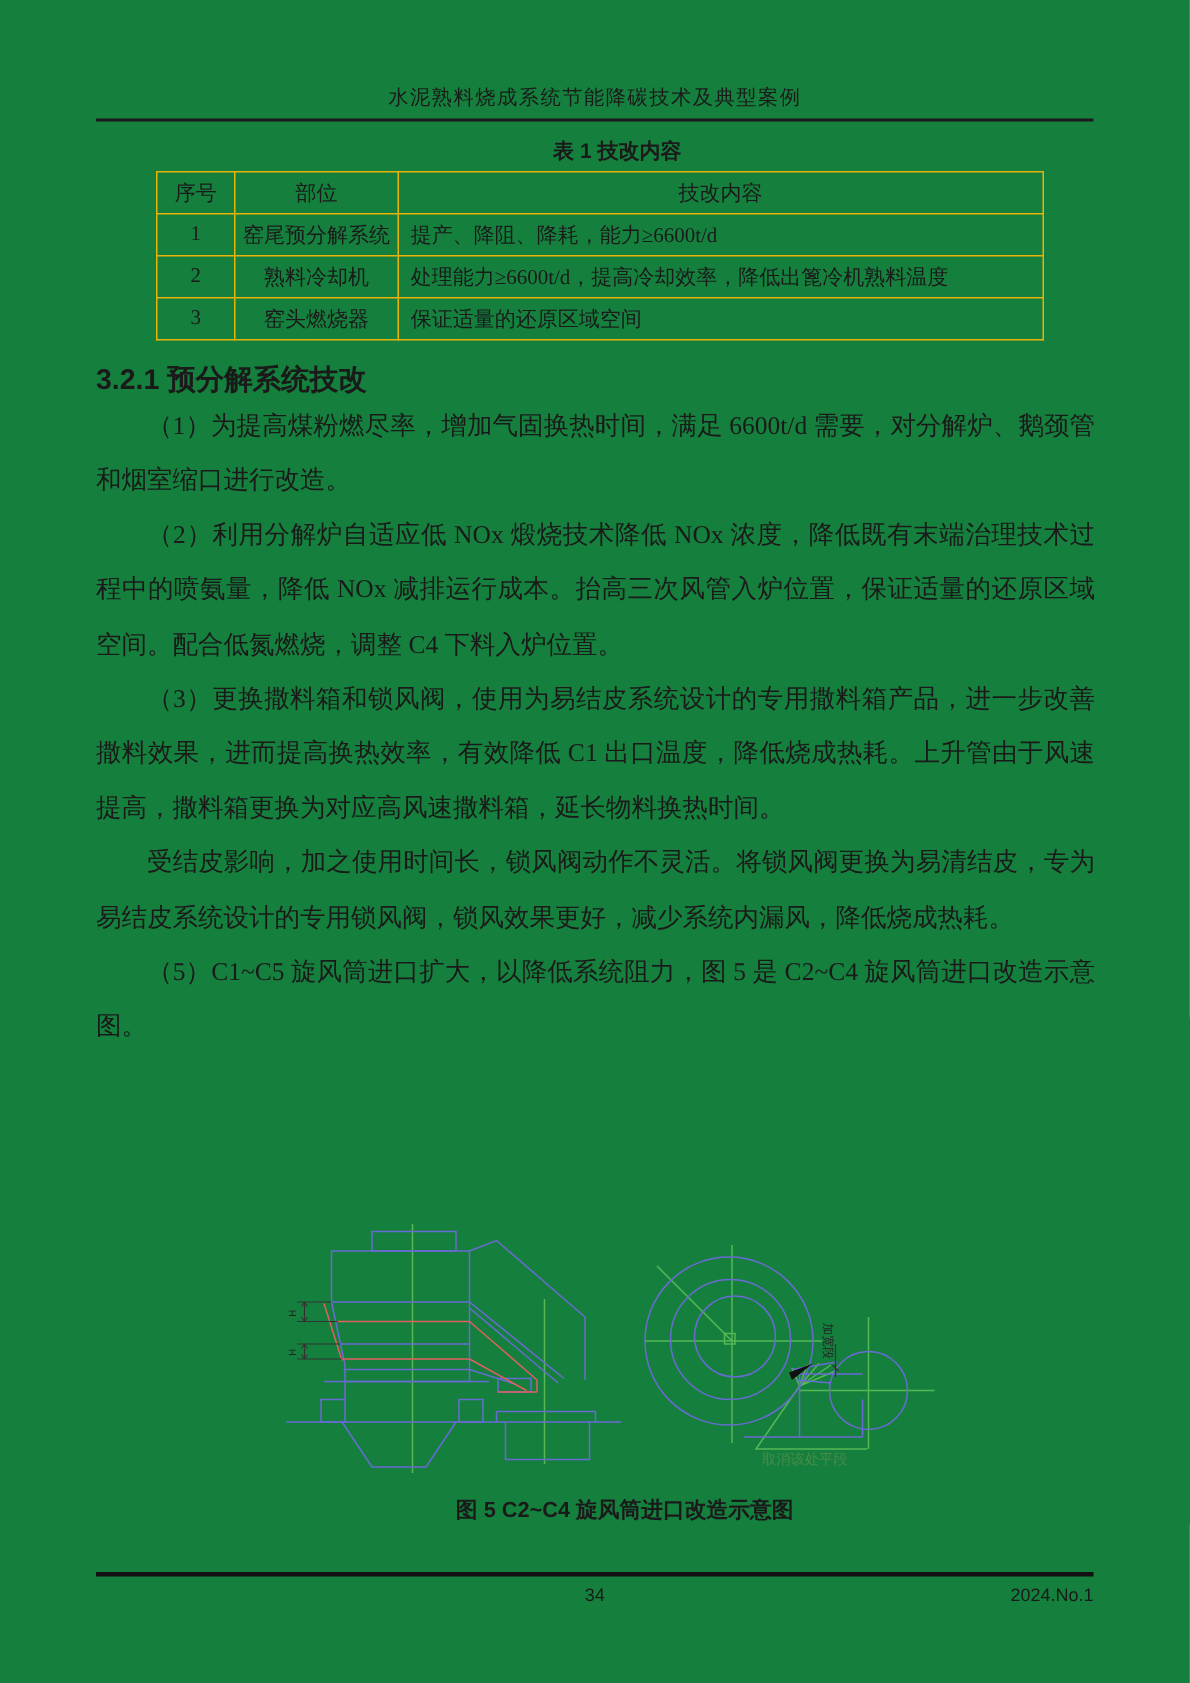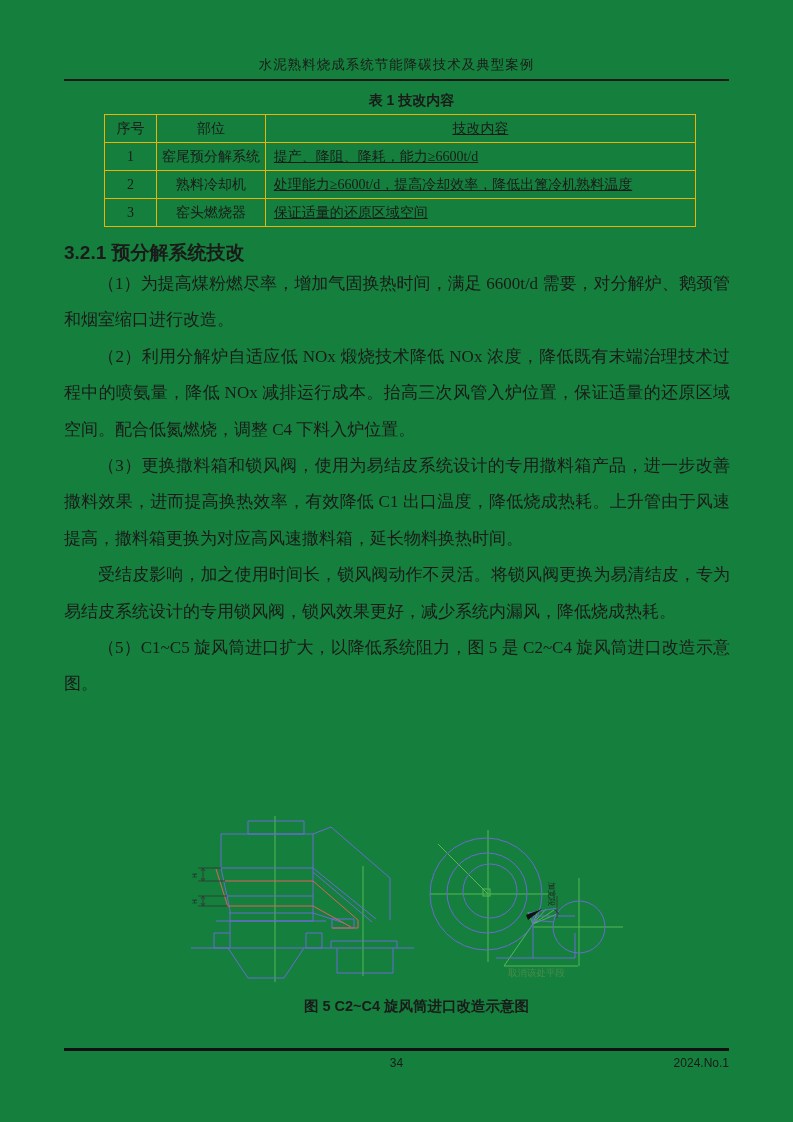--- a/index.html
+++ b/index.html
@@ -13,21 +13,21 @@
     font-size:13.5px;letter-spacing:1px;}
   .header-rule{position:absolute;top:79px;left:64px;width:665px;height:1.5px;background:#1a1a1a;}
   
   .table-caption{position:absolute;top:92px;left:15px;width:100%;text-align:center;
     font-family:"Liberation Sans","DejaVu Sans",sans-serif;font-weight:700;font-size:14px;}
   table.mod{position:absolute;top:114px;left:104px;width:592px;border-collapse:collapse;
     border:1.5px solid #222;font-size:14px;}
   table.mod td,table.mod th{border:1px solid #eab308;height:27px;font-weight:400;padding:0;}
   .col-no{width:52px;text-align:center;}
   .col-part{width:110px;text-align:center;}
-  .col-content{width:430px;text-align:left;padding-left:8px !important;text-decoration:underline;}
+  .col-content{width:430px;text-align:left;padding-left:8px !important;}
   table.mod th.col-content{text-align:center;padding-left:0 !important;}
   
   .section-heading{position:absolute;top:240px;left:64px;width:666px;
     font-family:"Liberation Sans","DejaVu Sans",sans-serif;font-weight:700;font-size:19px;}
   .section-heading span{}
   .body-text{position:absolute;top:266px;left:64px;width:666px;}
   .body-text p{margin:0;font-size:17px;line-height:36.4px;text-indent:2em;
     text-align:justify;word-break:break-all;}
   
   .figure-svg{position:absolute;top:816px;left:186px;}

